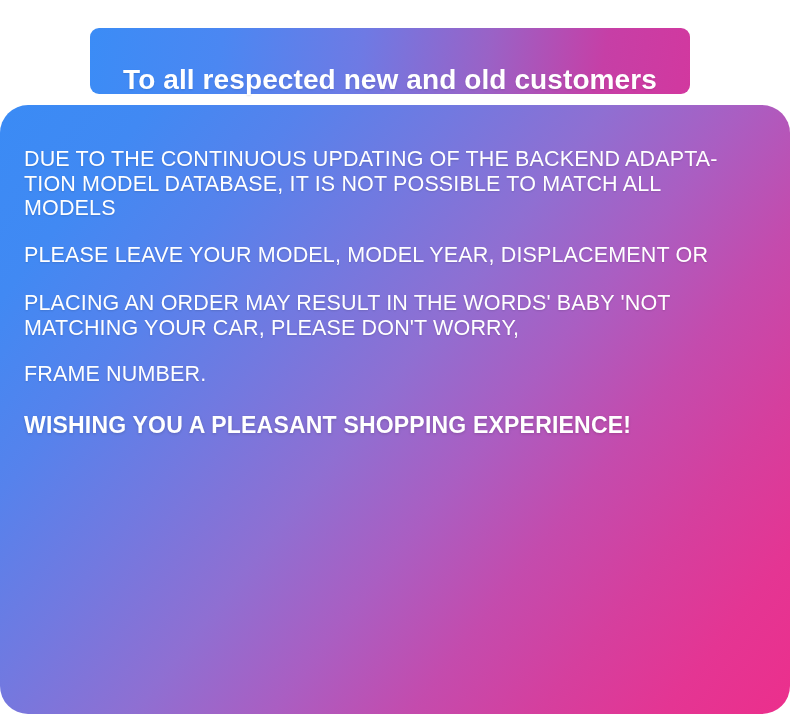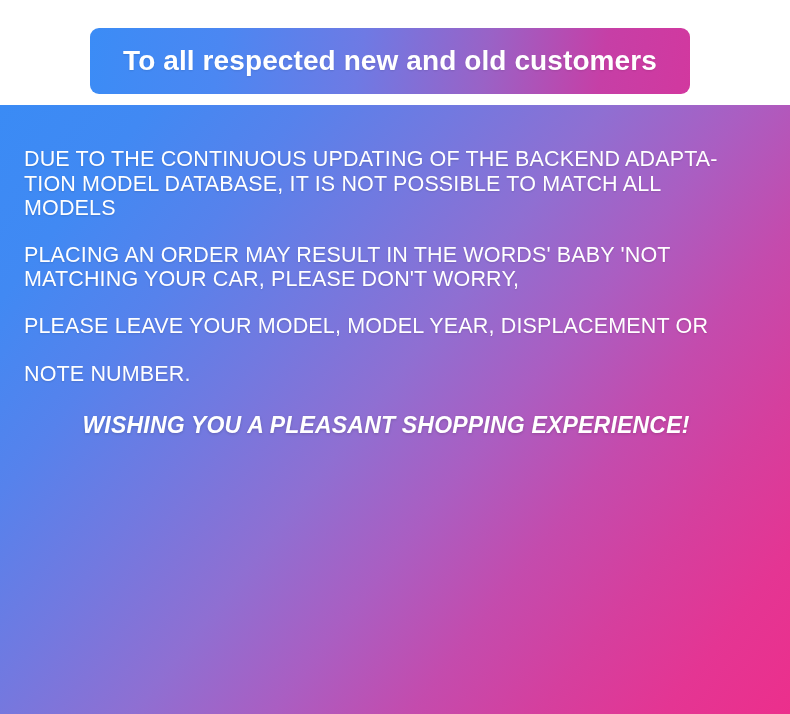--- a/index.html
+++ b/index.html
@@ -41,21 +41,21 @@
     height: 66px;
     border-radius: 9px;
     background: linear-gradient(100deg,
                 #3b8cf6 0%,
                 #4b87f2 22%,
                 #6e7ae4 45%,
                 #9a62c6 66%,
                 #c63fa6 85%,
                 #d2389f 100%);
     display: flex;
-    align-items: center;
+    align-items: flex-end;
     justify-content: center;
     box-sizing: border-box;
     padding: 0 14px;
   }
 
   .title-banner-text {
     color: #ffffff;
     font-size: 28px;
     font-weight: bold;
     letter-spacing: 0.1px;
@@ -79,20 +79,21 @@
         #7279e0 36%,
         #8f6fd2 48%,
         #aa5ec2 59%,
         #c44bad 70%,
         #d53f9e 80%,
         #e43593 90%,
         #ec2f8c 100%);
     overflow: hidden;
     box-sizing: border-box;
     padding: 8px;
+    border-radius: 28px;
   }
 
   .body-inner {
     position: absolute;
     left: 24px;
     top: 42px;
     width: 748px;
   }
 
   .para {
@@ -105,23 +106,22 @@
     text-shadow: 0 1px 2px rgba(0,0,0,0.13);
     white-space: pre-line;
   }
 
   .para.spaced-after {
     margin-bottom: 24px;
   }
 
   .closing-wrap {
     margin: 26px 0 0 0;
-    text-align: center;
+    text-align: left;
     padding-right: 24px;
-    font-style: italic;
   }
 
   .closing-line {
     display: inline-block;
     color: #ffffff;
     font-size: 23px;
     font-weight: bold;
     letter-spacing: 0.2px;
     line-height: 1.1;
     text-shadow: 0 1px 3px rgba(0,0,0,0.18);
@@ -138,26 +138,26 @@
     </div>
   </div>
 
   <div class="body-panel">
     <div class="body-inner">
 
       <p class="para">DUE TO THE CONTINUOUS UPDATING OF THE BACKEND ADAPTA-
 TION MODEL DATABASE, IT IS NOT POSSIBLE TO MATCH ALL
 MODELS</p>
 
+      <p class="para spaced-after">PLEASE LEAVE YOUR MODEL, MODEL YEAR, DISPLACEMENT OR</p>
+
       <p class="para">PLACING AN ORDER MAY RESULT IN THE WORDS' BABY 'NOT
 MATCHING YOUR CAR, PLEASE DON'T WORRY,</p>
 
-      <p class="para spaced-after">PLEASE LEAVE YOUR MODEL, MODEL YEAR, DISPLACEMENT OR</p>
-
-      <p class="para spaced-after">NOTE NUMBER.</p>
+      <p class="para spaced-after">FRAME NUMBER.</p>
 
 
 
       <div class="closing-wrap">
         <span class="closing-line">WISHING YOU A PLEASANT SHOPPING EXPERIENCE!</span>
       </div>
 
     </div>
   </div>
 

